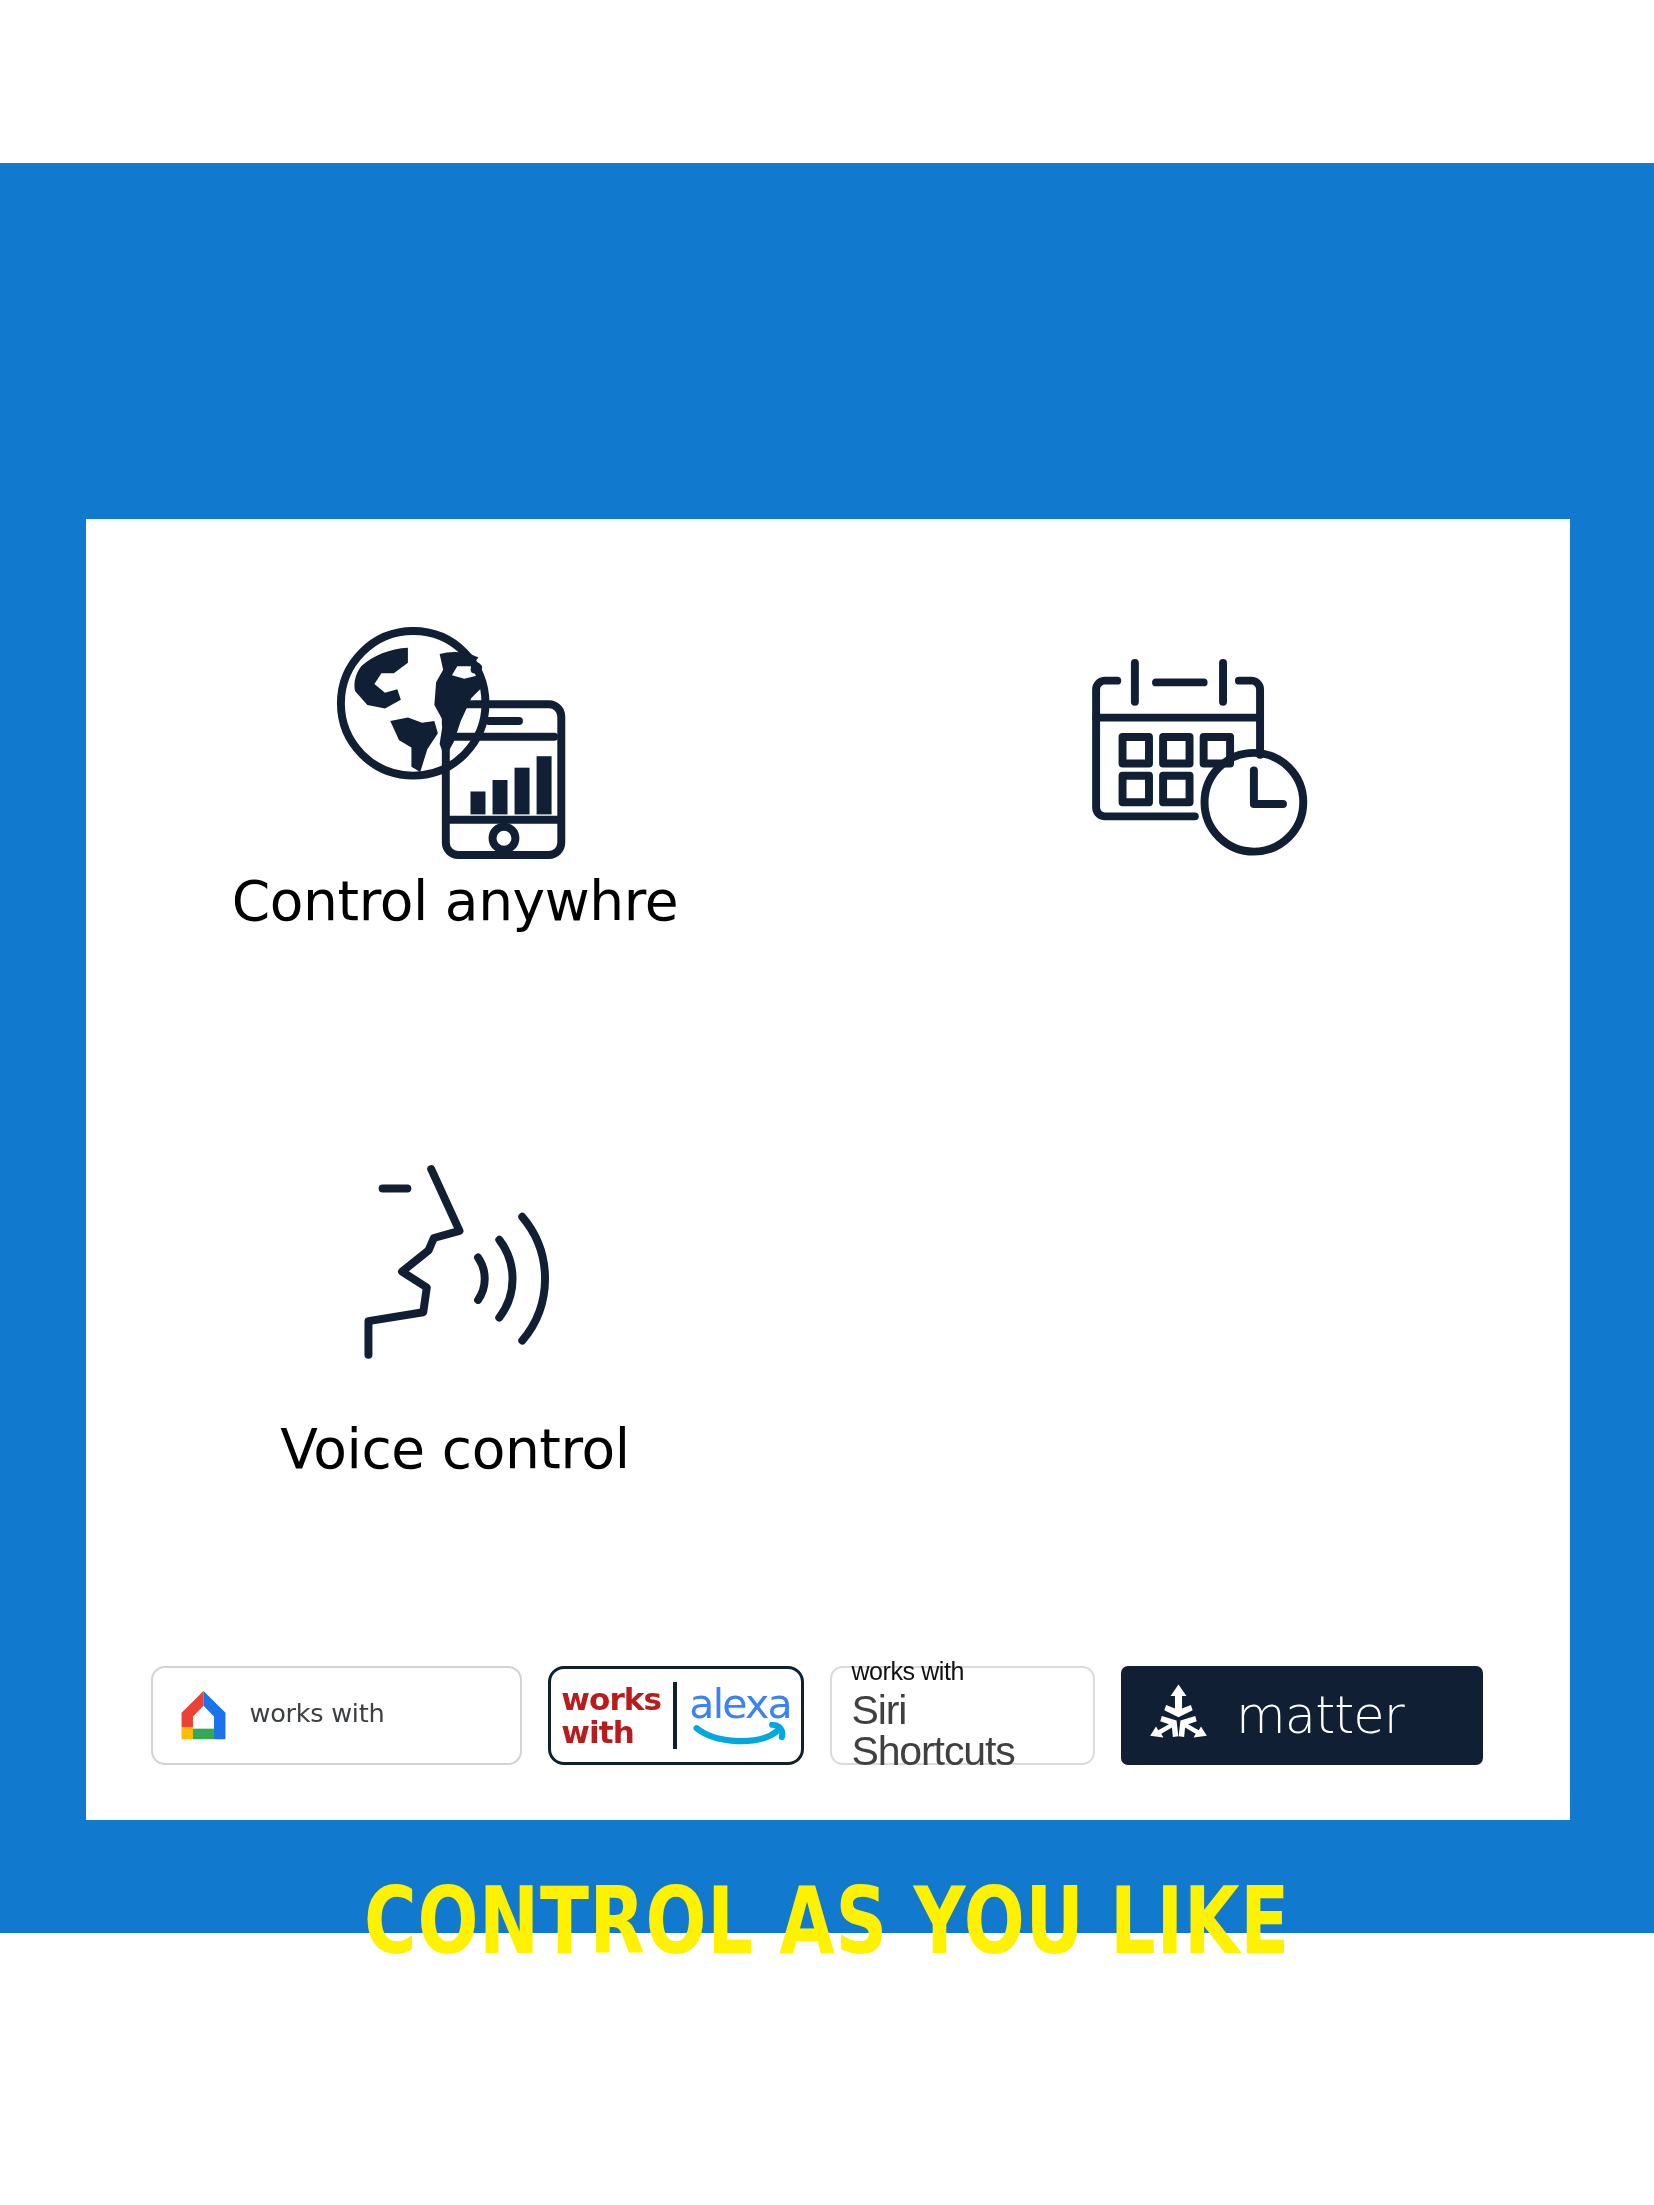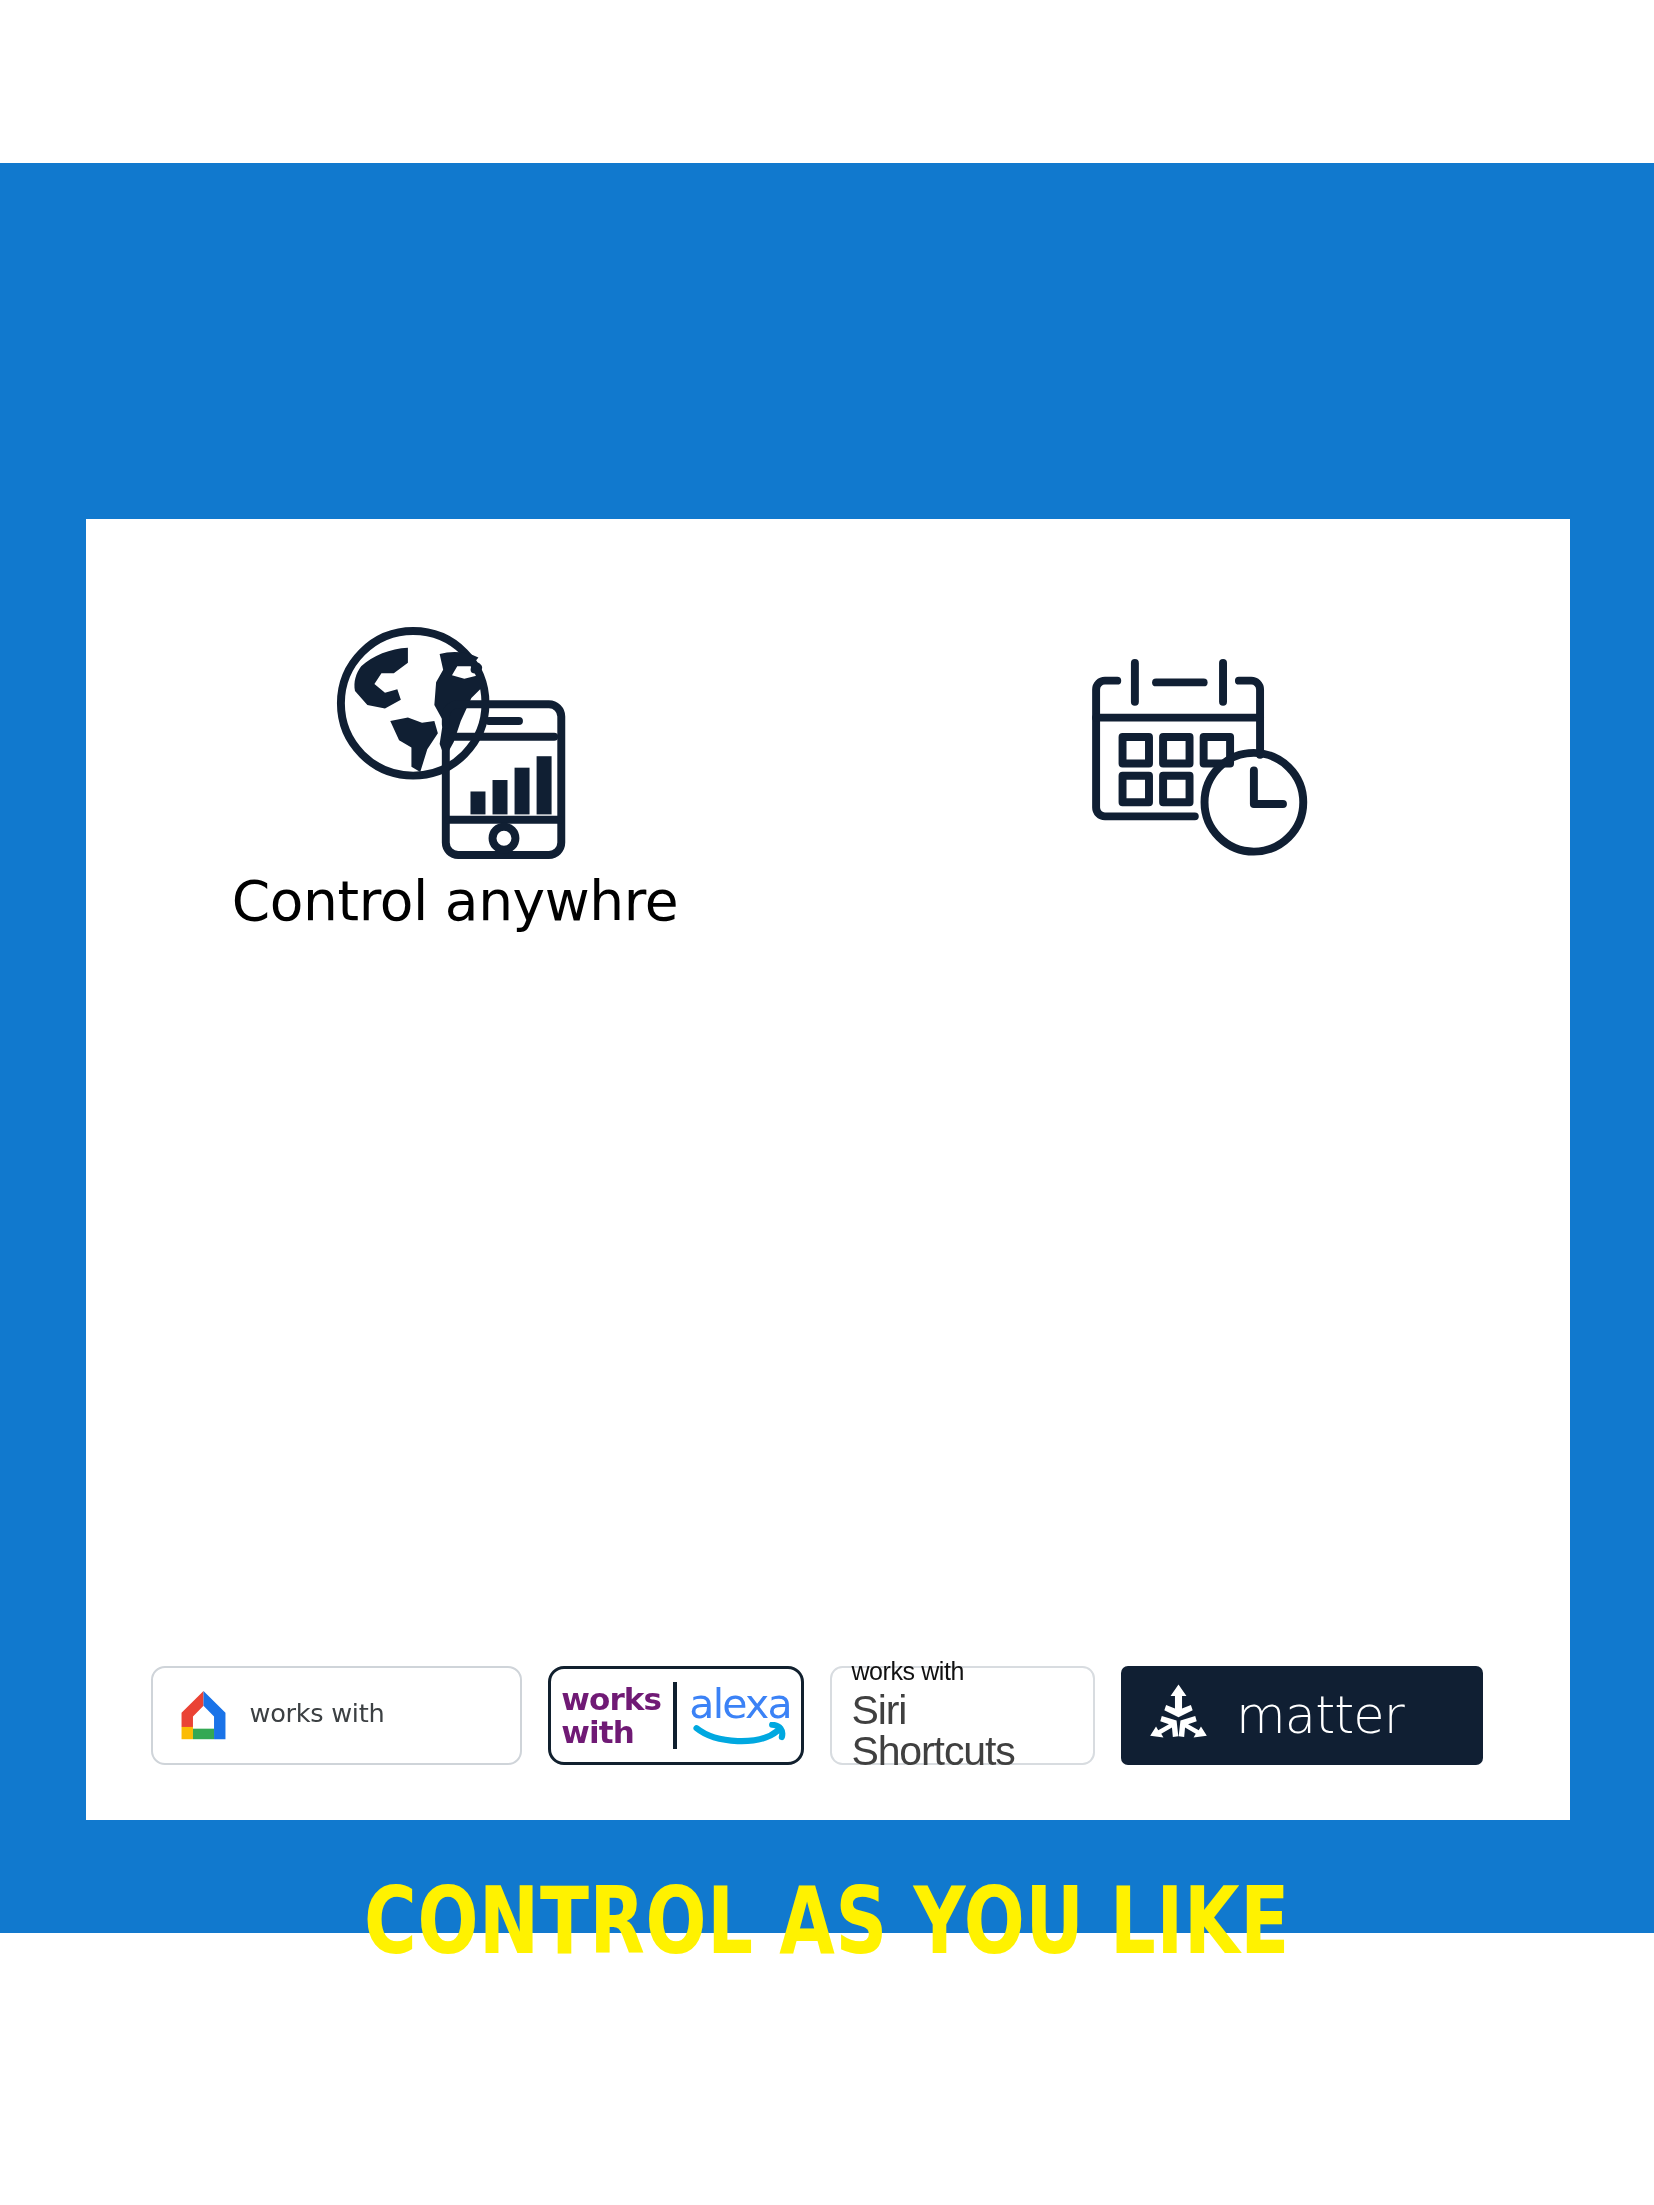--- a/index.html
+++ b/index.html
@@ -136,21 +136,21 @@
     border: 3.5px solid #11202e;
     border-radius: 16px;
     padding: 0 14px;
     gap: 12.4px;
     justify-content: center;
   }
   .ax-works {
     font-family: "DejaVu Sans", sans-serif;
     font-size: 31px;
     font-weight: 700;
-    color: #701a75;
+    color: #b91c1c;
     line-height: 1.06;
     letter-spacing: -0.9px;
     text-align: left;
   }
   .ax-divider {
     width: 3.5px;
     height: 67px;
     background: #10202f;
     flex: none;
   }
@@ -305,20 +305,37 @@
               <rect x="46" y="156" width="30" height="30"></rect>
               <rect x="92" y="156" width="30" height="30"></rect>
 
               <circle cx="195" cy="186" r="56"></circle>
               <path d="M195 150 L195 188 L228 188"></path>
             </g>
           </svg>
         </div>
       </div>
 
+      <div class="feature-cell cell-voice">
+        <div class="feature-icon-wrap">
+          <svg width="221" height="221" viewBox="0 0 250 250" aria-hidden="true">
+            <g fill="none" stroke="#101F33" stroke-width="9" stroke-linecap="round" stroke-linejoin="round">
+
+              <path d="M93 8 L125 78 L96 86 L90 100 L60 124 L88 142 L84 170 L22 180 L22 218"></path>
+
+              <line x1="38" y1="30" x2="66" y2="30"></line>
+
+              <path d="M146 108 a42 42 0 0 1 0 48"></path>
+              <path d="M170 88 a72 72 0 0 1 0 88"></path>
+              <path d="M196 62 a108 108 0 0 1 0 140"></path>
+            </g>
+          </svg>
+        </div>
+        <div class="feature-label">Voice control</div>
+      </div>
 
 
     </div>
 
     <div id="badge-row">
 
       <div class="badge" id="badge-google-home">
         <span>
           <svg width="65" height="65" viewBox="0 0 74 74" aria-hidden="true">
 

